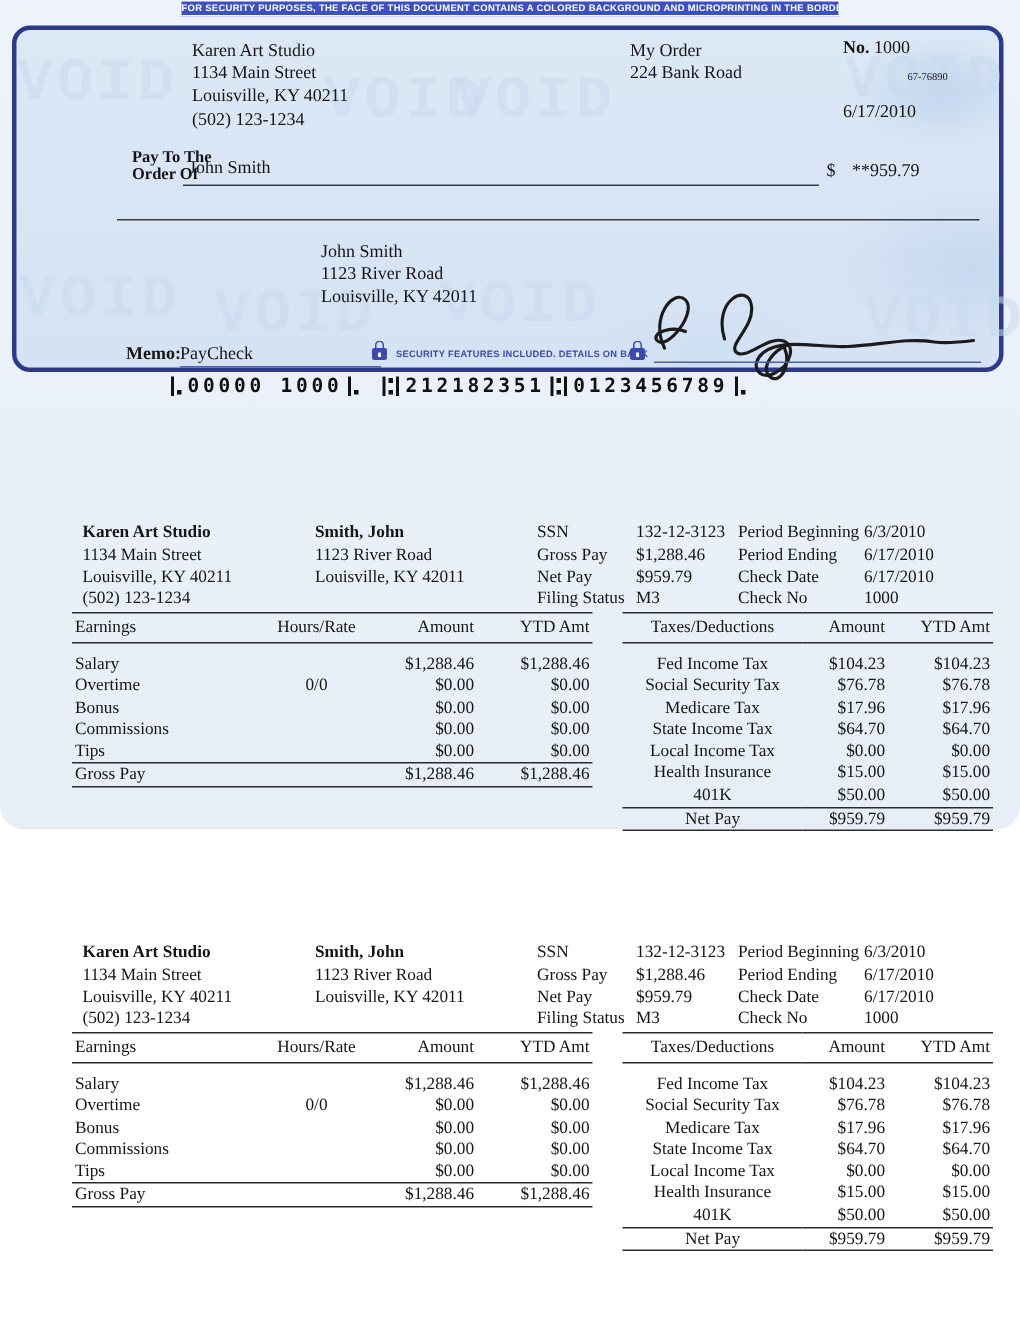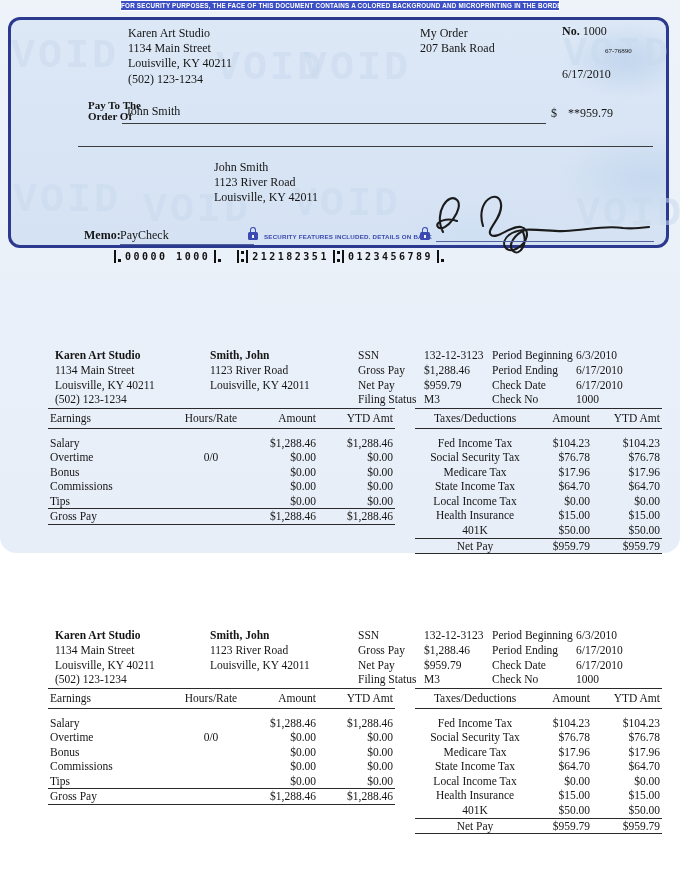--- a/index.html
+++ b/index.html
@@ -35,21 +35,21 @@
   
   .lock{position:absolute;width:10px;height:8px;background:#3a4ab0;border-radius:1.5px;}
   .lock::before{content:"";position:absolute;top:-5px;left:2px;width:4px;height:5px;
                 border:1.5px solid #3a4ab0;border-bottom:none;border-radius:3px 3px 0 0;}
   .lock::after{content:"";position:absolute;top:2.5px;left:4px;width:2px;height:3px;background:#eef3fa;}
   
   .sig{position:absolute;left:414px;top:160px;}
   .sig path{stroke:#1b1b1b;stroke-width:2.1;fill:none;stroke-linecap:round;}
   
   .micr{position:absolute;left:110px;top:250px;display:flex;align-items:center;
-        font-family:"DejaVu Sans Mono",monospace;font-weight:bold;font-size:10px;
+        font-family:"DejaVu Sans Mono",monospace;font-weight:bold;font-size:13px;
         letter-spacing:2.5px;color:#111;justify-content:flex-end;}
   .ms{display:inline-flex;align-items:center;gap:2px;margin:0 4px;height:13px;}
   .ms .b{display:block;width:2px;height:13px;background:#111;}
   .ms .q{display:block;width:3px;height:3px;background:#111;align-self:flex-end;margin-bottom:1px;}
   .ms .d{display:block;width:3px;height:11px;
          background:linear-gradient(to bottom,#111 0 3px,transparent 3px 8px,#111 8px 11px);}
   
   .stub{position:absolute;left:0;width:680px;height:212px;font-size:11.5px;}
   .blk{position:absolute;top:0;line-height:14.8px;}
   .irow .il{display:inline-block;}
@@ -94,21 +94,21 @@
 
       <div class="abs ln" style="left:117px;top:6px">
         <div>Karen Art Studio</div>
         <div>1134 Main Street</div>
         <div>Louisville, KY 40211</div>
         <div>(502) 123-1234</div>
       </div>
 
       <div class="abs ln" style="left:409px;top:6px">
         <div>My Order</div>
-        <div>207 Bank Road</div>
+        <div>224 Bank Road</div>
       </div>
 
       <div class="abs ln" style="left:551px;top:4px">
         <span class="bold">No.</span>
         <span>1000</span>
       </div>
       <div class="abs fraction" style="left:594px;top:27px">67-76890</div>
       <div class="abs ln" style="left:551px;top:47px">6/17/2010</div>
 
       <div class="abs" style="left:77px;top:80px">

